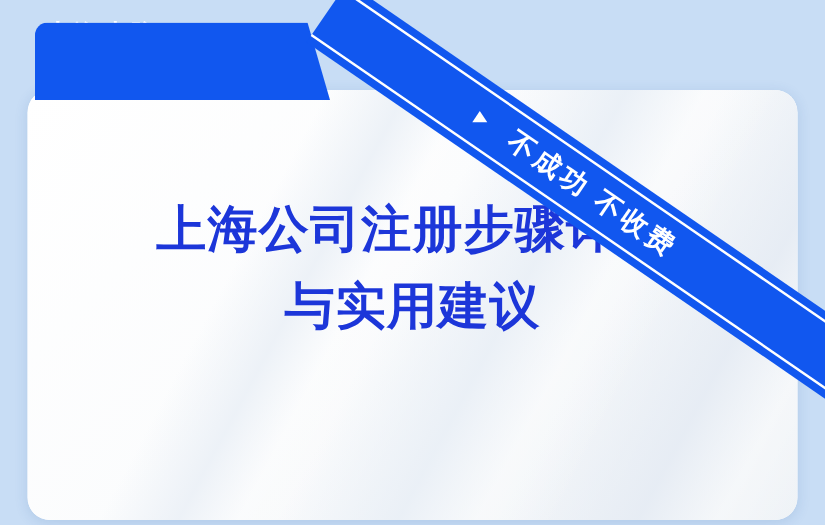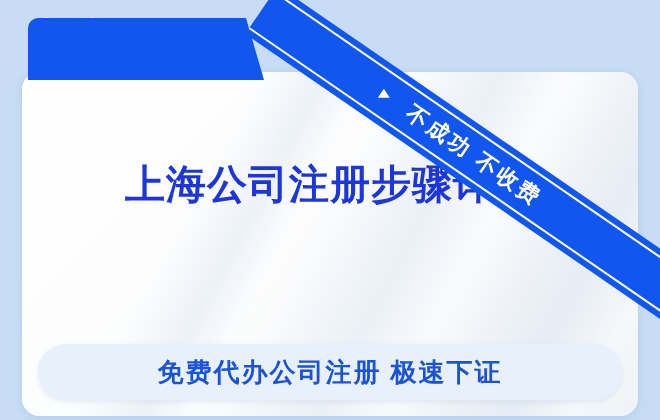--- a/index.html
+++ b/index.html
@@ -180,25 +180,23 @@
 <div id="poster">
 
   <div class="brand-tab"></div>
   <div class="brand-tab-label">上海壹隆</div>
 
   <div class="card">
     <div class="card-sheen"></div>
 
     <div class="headline">
       <div class="headline-line">上海公司注册步骤详解</div>
+      <div class="headline-line">与实用建议</div>
     </div>
 
-    <div class="footer-pill">
-      <span class="footer-pill-label">免费代办公司注册 极速下证</span>
-    </div>
   </div>
 
   <div class="ribbon">
     <div class="ribbon-rule-top"></div>
     <div class="ribbon-rule-bottom"></div>
     <div class="ribbon-marker"></div>
     <div class="ribbon-label">不成功  不收费</div>
   </div>
 
 </div>

